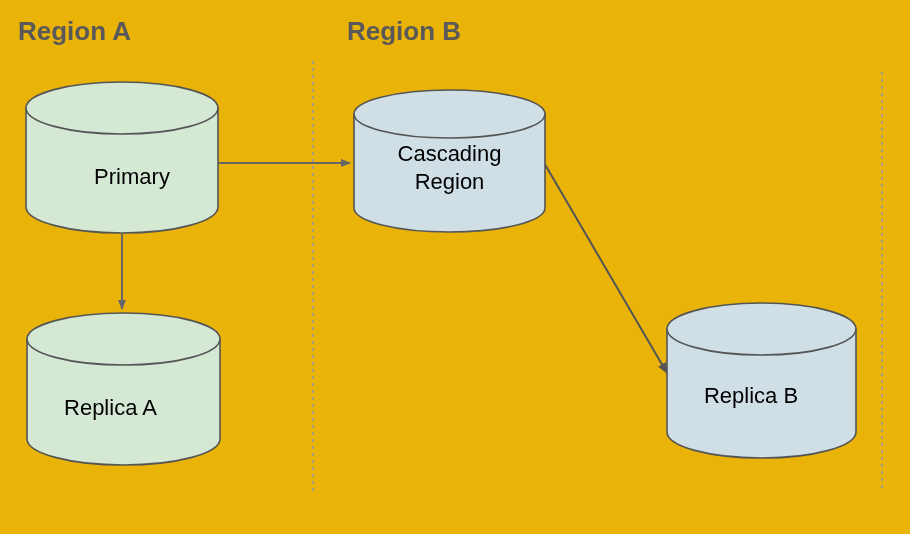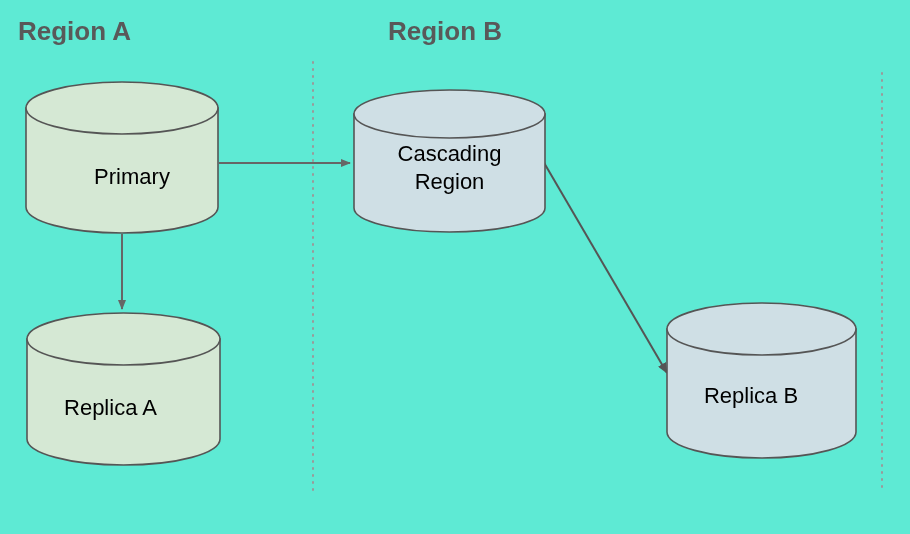--- a/index.html
+++ b/index.html
@@ -10,39 +10,39 @@
   body {
     width: 910px;
     height: 534px;
     font-family: "Liberation Sans", sans-serif;
     overflow: hidden;
   }
   #canvas {
     position: relative;
     width: 910px;
     height: 534px;
-    background: #5eead4;
+    background: #eab308;
   }
   .diagram-svg {
     position: absolute;
     top: 0;
     left: 0;
     width: 910px;
     height: 534px;
   }
   .region-label {
     position: absolute;
     font-size: 26px;
     font-weight: bold;
     color: #595959;
     white-space: nowrap;
     letter-spacing: 0px;
   }
   #region-a-label { left: 18px; top: 16px; }
-  #region-b-label { left: 347px; top: 16px; margin-left: 41px; }
+  #region-b-label { left: 347px; top: 16px; }
 
   .node-label {
     position: absolute;
     font-size: 22px;
     color: #000000;
     text-align: center;
     line-height: 28px;
     white-space: pre-line;
     pointer-events: none;
   }

